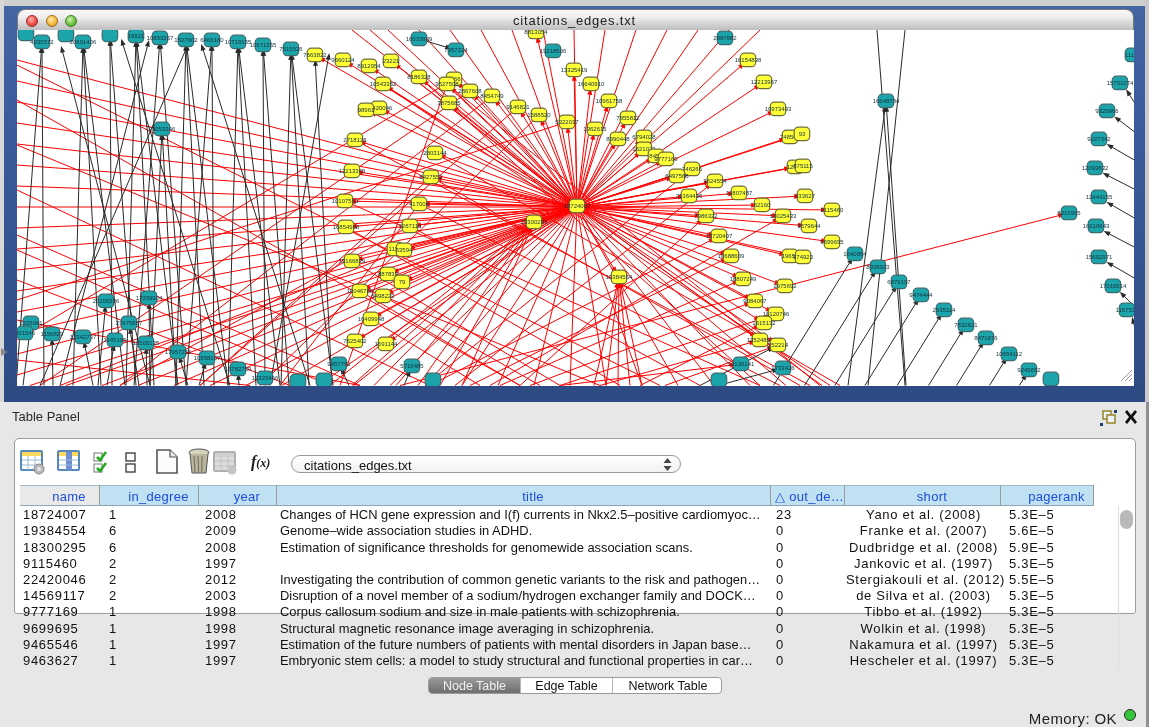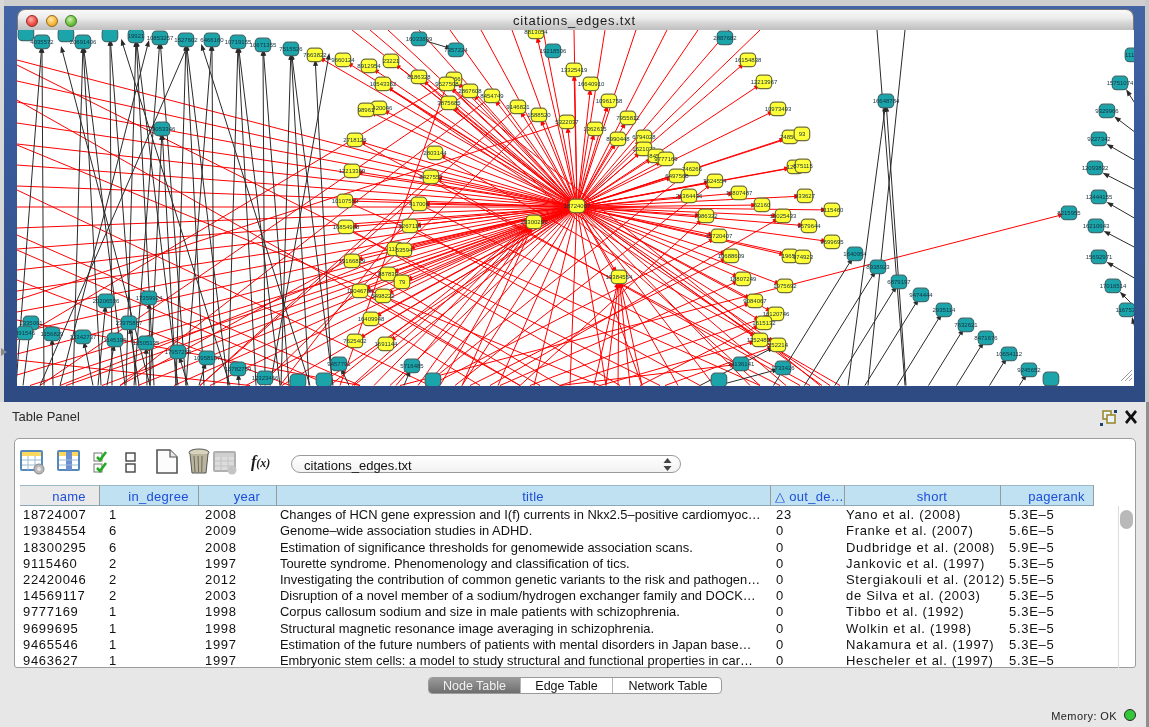--- a/index.html
+++ b/index.html
@@ -3,30 +3,30 @@
 *{margin:0;padding:0;box-sizing:border-box}
 body{width:1149px;height:727px;position:relative;font-family:"Liberation Sans",sans-serif;background:#e8e8e8;overflow:hidden}
 .desk{position:absolute;left:0;top:0;width:1149px;height:402px;background:#d4d4d4}
 .blue{position:absolute;left:4px;top:6px;width:1141px;height:396px;background:linear-gradient(180deg,#4465a4 0%,#3a5b9c 30%,#33538f 70%,#2d4a82 100%)}
 .titlebar{position:absolute;left:17px;top:9px;width:1117px;height:21.5px;border-radius:8px 8px 0 0;background:linear-gradient(180deg,#f9f9f9 0%,#ececec 40%,#d6d6d6 65%,#bfbfbf 100%);border:1px solid #7a7a7a;border-bottom:1px solid #8c8c8c}
 .tl{position:absolute;top:14.5px;width:12px;height:12px;border-radius:50%}
 .title{position:absolute;left:0;right:0;top:13px;text-align:center;font-size:13px;color:#1c1c1c;letter-spacing:0.8px}
 .canvas{position:absolute;left:17px;top:30px;width:1117px;height:356px;background:#fff;overflow:hidden}
 .tpanel{position:absolute;left:0;top:402px;width:1149px;height:325px;background:#e7e7e7}
 .tptitle{position:absolute;left:12px;top:409px;font-size:13px;color:#2a2a2a}
-.inner{position:absolute;left:14px;top:438px;width:1122px;height:230px;background:#fff;border:1px solid #9d9d9d;border-radius:5px 5px 3px 3px}
+.inner{position:absolute;left:14px;top:438px;width:1122px;height:176px;background:#fff;border:1px solid #9d9d9d;border-radius:5px 5px 3px 3px}
 .hdr{position:absolute;left:0px;top:46px;height:21px;background:#c0e1f2;border-top:1px solid #9bb8c6;border-bottom:1px solid #8aa8b6}
 .hdr span{position:absolute;top:3px;font-size:13px;letter-spacing:0.3px;color:#1d4ed8;text-align:center}
 .trow{position:absolute;left:0;width:1100px;height:16.2px;font-size:13px;color:#111}
 .trow span{position:absolute;top:0.5px;white-space:nowrap;letter-spacing:0.7px}
 .trow .ttl{letter-spacing:0;font-size:12.9px;top:0.5px}
-.trow .ctr{}
+.trow .ctr{text-align:center}
 .tabbar{position:absolute;left:428px;top:677px;width:294px;height:17px;background:#fff;border:1px solid #9a9a9a;border-radius:4px;overflow:hidden}
 .tabbar div{position:absolute;top:0;height:100%;font-size:12.5px;text-align:center;padding-top:1px;color:#111}
-.memory{position:absolute;right:32px;top:710px;font-size:11px;color:#222;letter-spacing:0.4px}
+.memory{position:absolute;right:32px;top:710px;font-size:15px;color:#222;letter-spacing:0.4px}
 .grn{position:absolute;right:13px;top:709px;width:12px;height:12px;border-radius:50%;background:#35c73a;border:1.5px solid #2b2b2b}
 .icon{position:absolute}
 </style></head><body>
 <div class="desk"></div>
 <div style="position:absolute;left:0;top:0;width:1149px;height:6px;background:#cfcfcf"></div>
 <div style="position:absolute;left:0;top:0;width:4px;height:402px;background:#d8d8d8"></div>
 <div style="position:absolute;left:1145px;top:0;width:4px;height:402px;background:#c9c9c9"></div>
 <div class="blue"></div>
 <div class="titlebar"></div>
 <div class="tl" style="left:25.5px;background:radial-gradient(circle at 4px 3.5px,#ffb3ad,#ee5048 55%,#c03830);border:0.5px solid #9d2622"></div>
@@ -875,21 +875,20 @@
       <span style="left:190px">2008</span>
       <span class="ttl" style="left:265px">Estimation of significance thresholds for genomewide association scans.</span>
       <span style="left:761px">0</span>
       <span class="ctr" style="left:831px;width:155px">Dudbridge et al. (2008)</span>
       <span style="left:994px">5.9E–5</span>
     </div>
 <div class="trow" style="top:116.2px">
       <span style="left:8px">9115460</span>
       <span style="left:94px">2</span>
       <span style="left:190px">1997</span>
-      <span class="ttl" style="left:265px">Tourette syndrome. Phenomenology and classification of tics.</span>
       <span style="left:761px">0</span>
       <span class="ctr" style="left:831px;width:155px">Jankovic et al. (1997)</span>
       <span style="left:994px">5.3E–5</span>
     </div>
 <div class="trow" style="top:132.4px">
       <span style="left:8px">22420046</span>
       <span style="left:94px">2</span>
       <span style="left:190px">2012</span>
       <span class="ttl" style="left:265px">Investigating the contribution of common genetic variants to the risk and pathogen…</span>
       <span style="left:761px">0</span>

